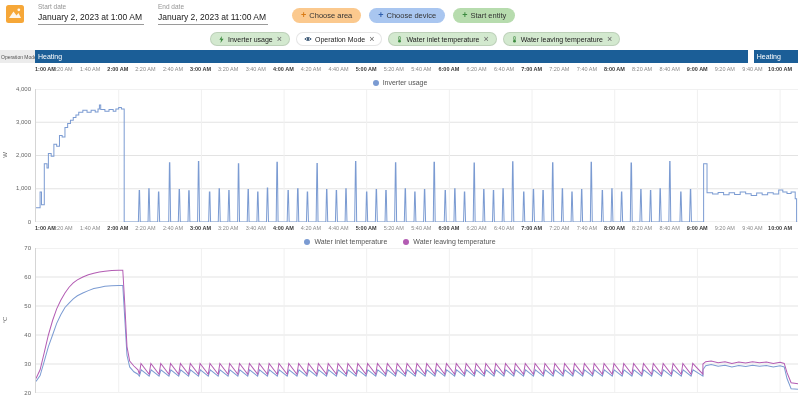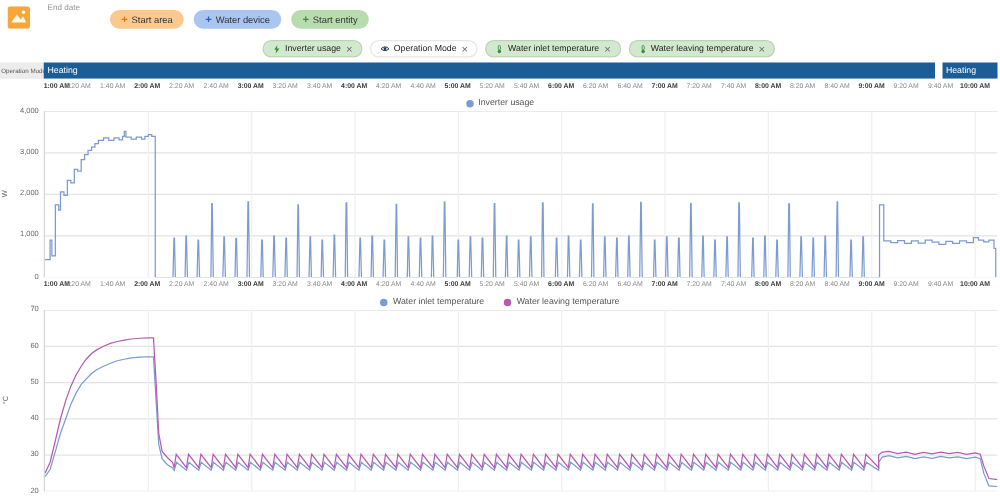--- a/index.html
+++ b/index.html
@@ -52,30 +52,35 @@
 
 <div class="header">
   <span class="app-logo">
     <svg width="18" height="18" viewBox="0 0 18 18">
         <rect width="18" height="18" rx="2.5" fill="#f6a738"></rect>
         <path d="M3 13 L7.5 6.5 L10.5 10.5 L12.5 8 L15 13 Z" fill="#fff" opacity="0.9"></path>
         <circle cx="12.8" cy="4.8" r="1.4" fill="#fff" opacity="0.9"></circle>
       </svg>
   </span>
   <div class="date-field">
+    <span class="date-label">Start date</span>
+    <span class="date-value">January 2, 2023 at 1:00 AM</span>
+  </div>
+  <div class="date-field">
     <span class="date-label">End date</span>
+    <span class="date-value">January 2, 2023 at 11:00 AM</span>
   </div>
   <div class="choose-buttons">
       <button class="pill" style="background: rgb(251, 201, 142);">
         <span class="plus" style="color: rgb(217, 123, 22);">+</span>
-        <span>Start area</span>
+        <span>Choose area</span>
       </button>
       <button class="pill" style="background: rgb(169, 198, 240);">
         <span class="plus" style="color: rgb(47, 95, 174);">+</span>
-        <span>Water device</span>
+        <span>Choose device</span>
       </button>
       <button class="pill" style="background: rgb(183, 220, 174);">
         <span class="plus" style="color: rgb(61, 139, 64);">+</span>
         <span>Start entity</span>
       </button>
     </div>
 </div>
 
 <div class="chips-row">
     <div class="chip" style="background: rgb(211, 233, 207);">

